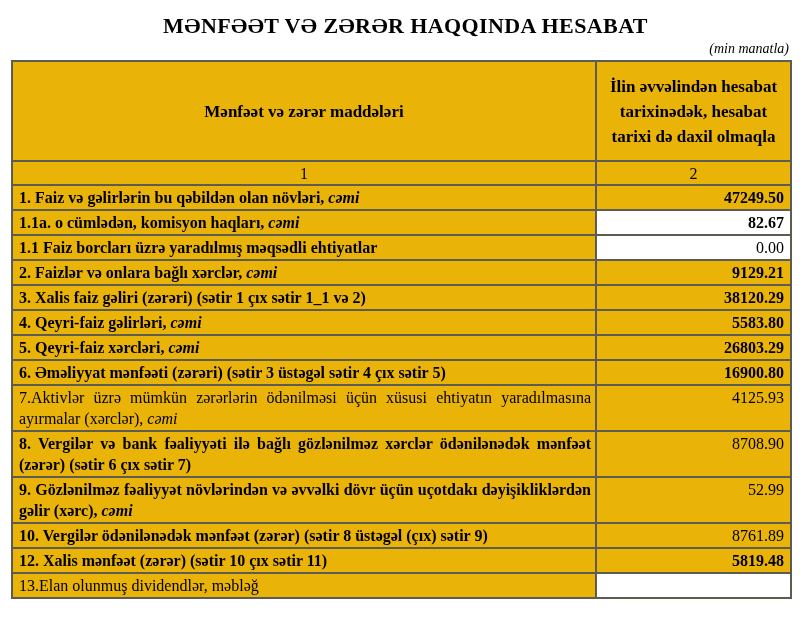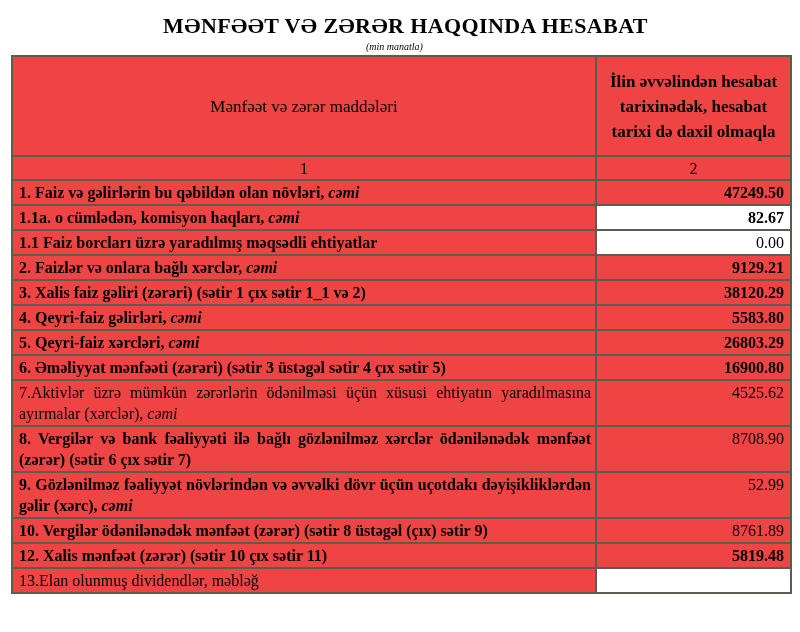--- a/index.html
+++ b/index.html
@@ -13,41 +13,41 @@
     color: #000;
   }
   .page-title {
     text-align: center;
     font-size: 22px;
     font-weight: bold;
     letter-spacing: 0.4px;
     margin: 13px 0 2px 11px;
   }
   .unit-note {
-    text-align: center;
+    text-align: right;
     font-style: italic;
-    font-size: 10px;
+    font-size: 14px;
     margin: 0 11px 3px 0;
   }
   table.pl-table {
     border-collapse: collapse;
     table-layout: fixed;
     width: 779px;
     margin-left: 11px;
     font-size: 16px;
   }
   .pl-table col.c1 { width: 584px; }
   .pl-table col.c2 { width: 195px; }
   .pl-table th, .pl-table td {
     border: 2px solid #5c5c50;
-    background: #ef4444;
+    background: #eab308;
     line-height: 21px;
   }
   th.items-header {
-    font-weight: normal;
+    font-weight: bold;
     font-size: 17px;
     text-align: center;
     height: 96px;
     margin-left: 18px;
   }
   th.period-header {
     font-weight: bold;
     font-size: 17px;
     text-align: center;
     line-height: 25px;
@@ -132,21 +132,21 @@
     <td class="val">26803.29</td>
   </tr>
 
   <tr>
     <td class="lbl"><span>6. Əməliyyat mənfəəti (zərəri) (sətir 3 üstəgəl sətir 4 çıx sətir 5)</span><span class="cemi"></span></td>
     <td class="val">16900.80</td>
   </tr>
 
   <tr class="top">
     <td class="lbl reg just"><span>7.Aktivlər üzrə mümkün zərərlərin ödənilməsi üçün xüsusi ehtiyatın yaradılmasına ayırmalar (xərclər),</span><span class="cemi"> cəmi</span></td>
-    <td class="val reg">4525.62</td>
+    <td class="val reg">4125.93</td>
   </tr>
 
   <tr class="top">
     <td class="lbl just"><span>8. Vergilər və bank fəaliyyəti ilə bağlı gözlənilməz xərclər ödənilənədək mənfəət (zərər) (sətir 6 çıx sətir 7)</span><span class="cemi"></span></td>
     <td class="val reg">8708.90</td>
   </tr>
 
   <tr class="top">
     <td class="lbl just"><span>9. Gözlənilməz fəaliyyət növlərindən və əvvəlki dövr üçün uçotdakı dəyişikliklərdən gəlir (xərc),</span><span class="cemi"> cəmi</span></td>
     <td class="val reg">52.99</td>

